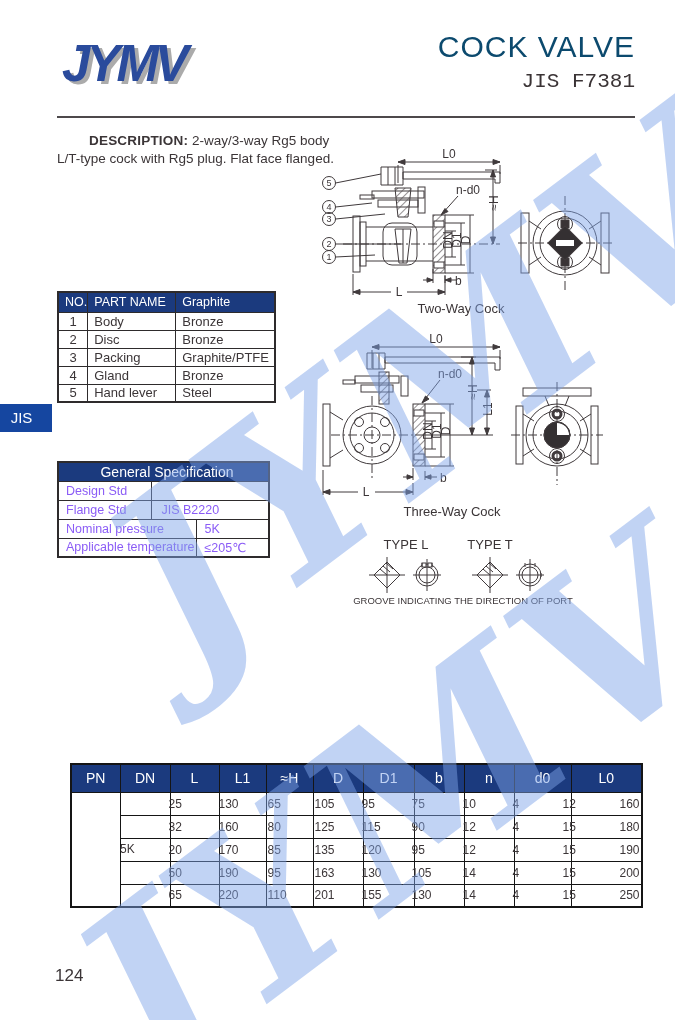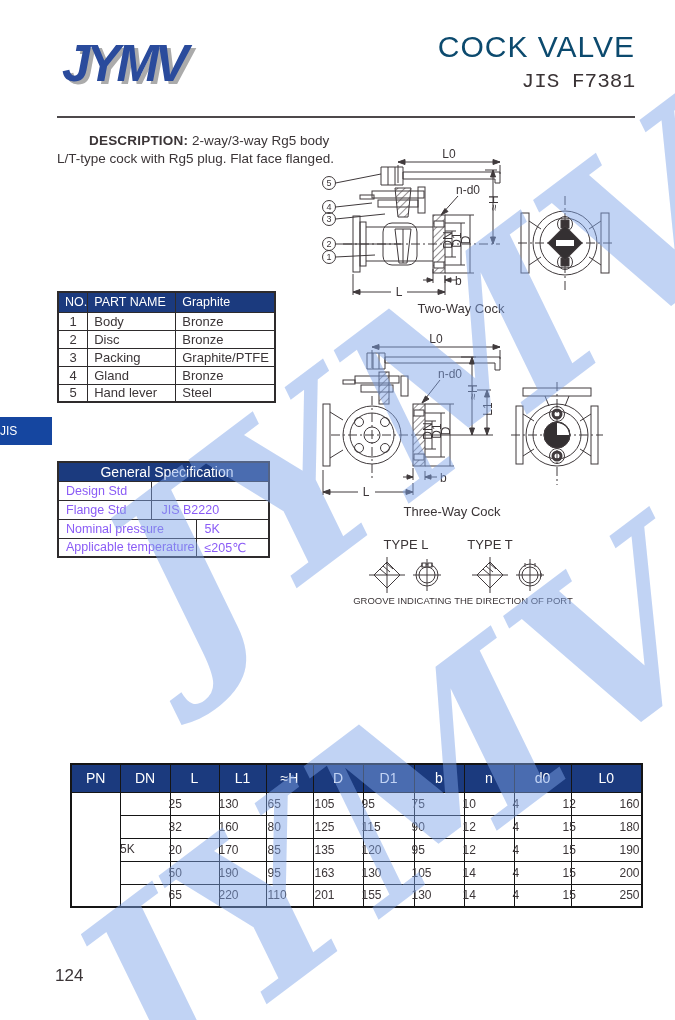--- a/index.html
+++ b/index.html
@@ -36,22 +36,22 @@
 
   
   .parts { position:absolute; left:57px; top:291px; z-index:2; border:2px solid #2e2b2c; }
   .parts th { background:#1b3a7e; color:#ffffff; font-size:12.5px; height:20px;
     text-align:left; padding:0 0 0 6px; border-color:#2e2b2c; }
   .parts th.c, .parts td.c { text-align:center; padding:0; }
   .parts td { font-size:13px; height:18px; padding:0 4px 0 6px; color:#3b3537; }
 
   
   .side-tab { position:absolute; left:0; top:404px; width:52px; height:28px;
-    background:#1546a0; color:#fff; font-size:12px; text-align:left;
-    line-height:28px; padding-right:9px; z-index:2;margin-top:13px; }
+    background:#1546a0; color:#fff; font-size:15px; text-align:center;
+    line-height:28px; padding-right:9px; z-index:2; }
 
   
   .spec { position:absolute; left:57px; top:461px; z-index:2; border:2px solid #2e2b2c; }
   .spec .t { background:#1b3a7e; color:#fff; font-size:14px; text-align:center; height:19px; }
   .spec td { font-size:12.5px; height:19px; padding:0 0 0 7px; color:#8b5cf6; }
   .spec td.v { padding-left:10px; }
   .spec td.v2 { padding-left:8px; }
 
   
   .drw { position:absolute; z-index:2; }

